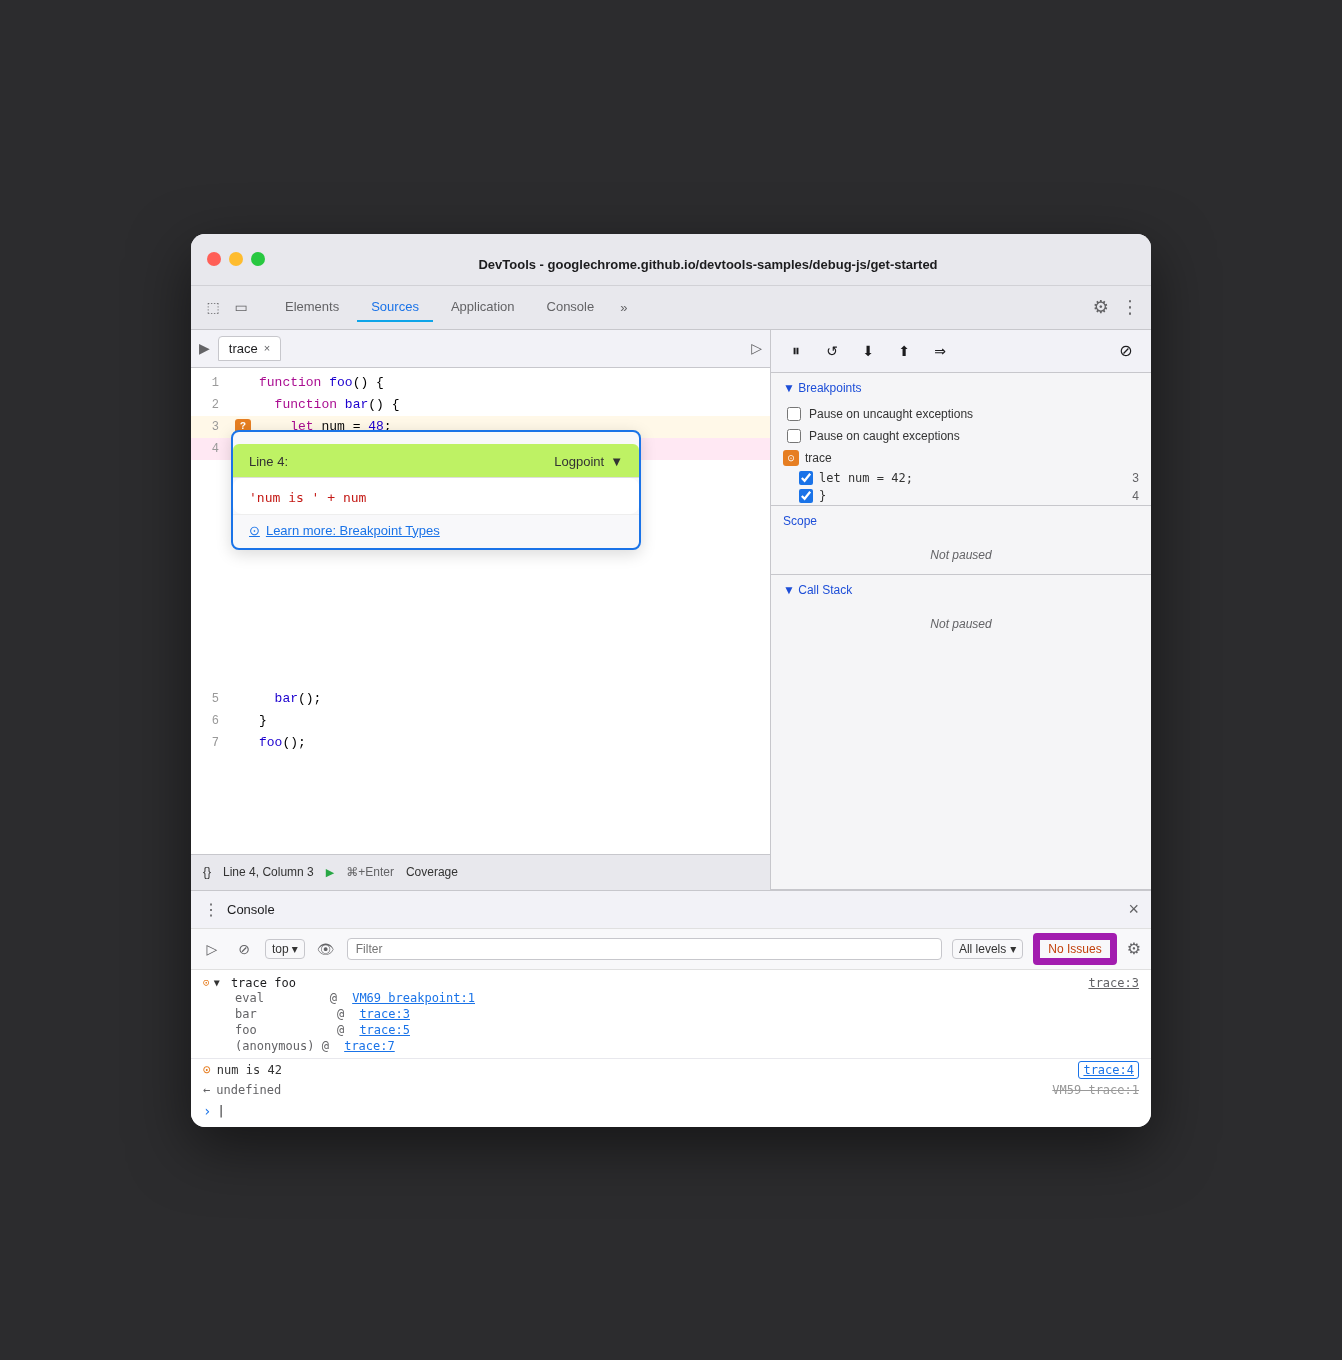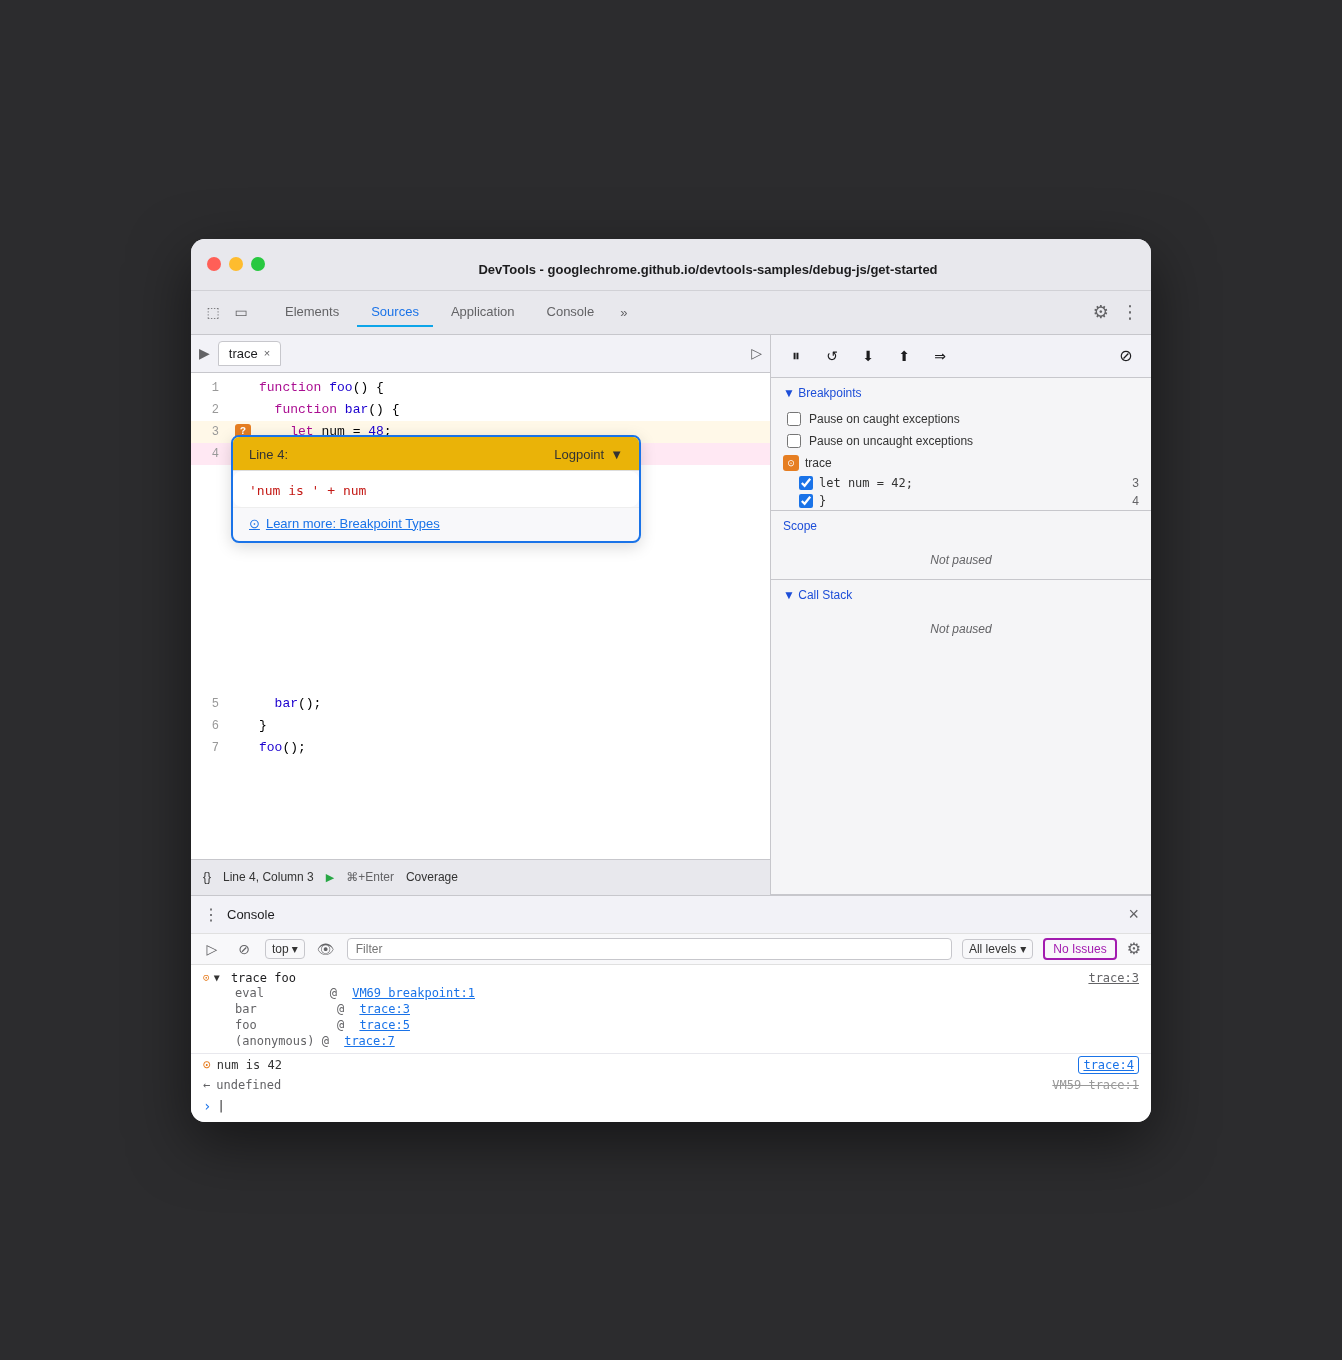--- a/index.html
+++ b/index.html
@@ -216,23 +216,24 @@
       border-radius: 8px;
       box-shadow: 0 4px 16px rgba(0,0,0,0.15);
       z-index: 10;
       padding: 0;
     }
     .logpoint-header {
       display: flex;
       align-items: center;
       justify-content: space-between;
       padding: 10px 16px 8px;
-      background: #eab308;
+      background: #bef264;
       border-radius: 6px 6px 0 0;
       border-bottom: 1px solid #ddd;
+      margin-top: 12px;
     }
     .logpoint-title {
       font-size: 13px;
       color: #333;
       font-weight: 400;
     }
     .logpoint-dropdown {
       font-size: 13px;
       color: #333;
       display: flex;
@@ -462,22 +463,22 @@
       border: 1px solid #c7c7cc;
       border-radius: 4px;
       padding: 2px 6px;
       display: flex;
       align-items: center;
       gap: 4px;
       cursor: pointer;
     }
     .console-issues {
       font-size: 12px;
-      color: #a21caf;
-      border: 2px solid #a21caf;
+      color: #c2410c;
+      border: 7px solid #a21caf;
       border-radius: 4px;
       padding: 2px 8px;
       cursor: pointer;
     }
     .console-gear {
       color: #636366;
       font-size: 16px;
       cursor: pointer;
     }
     .top-selector {
@@ -733,25 +734,25 @@
         <div style="flex:1"></div>
         <div class="debug-btn">⊘</div>
       </div>
 
       <div class="debugger-section">
         <div class="debugger-section-header">
           <span>▼ Breakpoints</span>
         </div>
         <div class="bp-checkbox-row">
           <input type="checkbox" class="bp-checkbox" style="">
-          <span class="bp-check-label">Pause on caught exceptions</span>
+          <span class="bp-check-label">Pause on uncaught exceptions</span>
         </div>
         <div class="bp-checkbox-row">
           <input type="checkbox" class="bp-checkbox" style="">
-          <span class="bp-check-label">Pause on uncaught exceptions</span>
+          <span class="bp-check-label">Pause on caught exceptions</span>
         </div>
         <div class="bp-list-item">
           <div class="bp-file-icon">⊙</div>
           <span class="bp-file-name">trace</span>
         </div>
         <div class="bp-item-row">
           <input type="checkbox" class="bp-item-check" checked="" style="">
           <span class="bp-item-code">let num = 42;</span>
           <span class="bp-item-line">3</span>
         </div>

